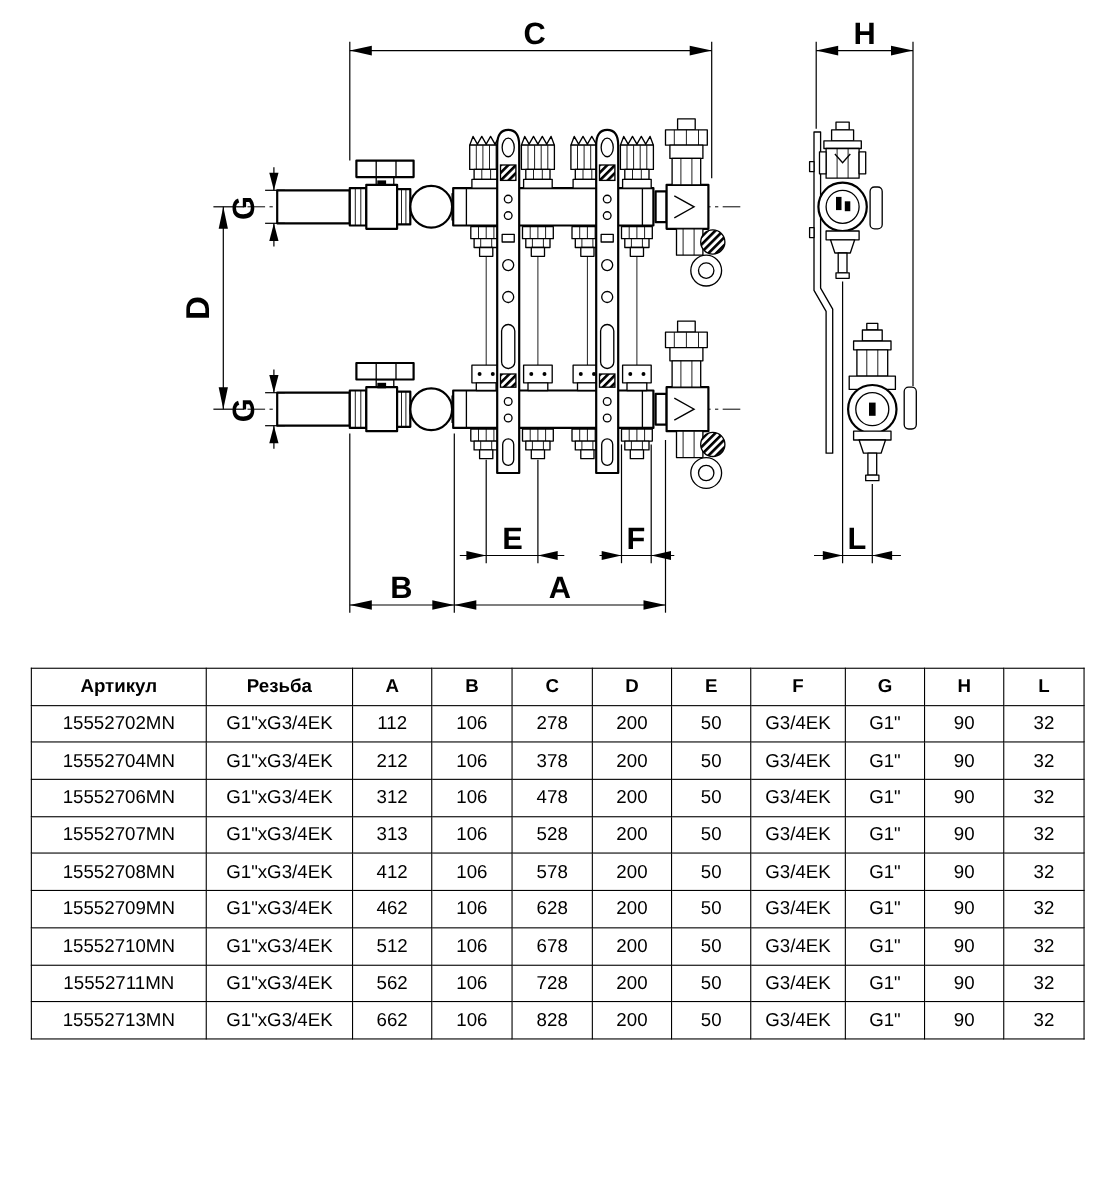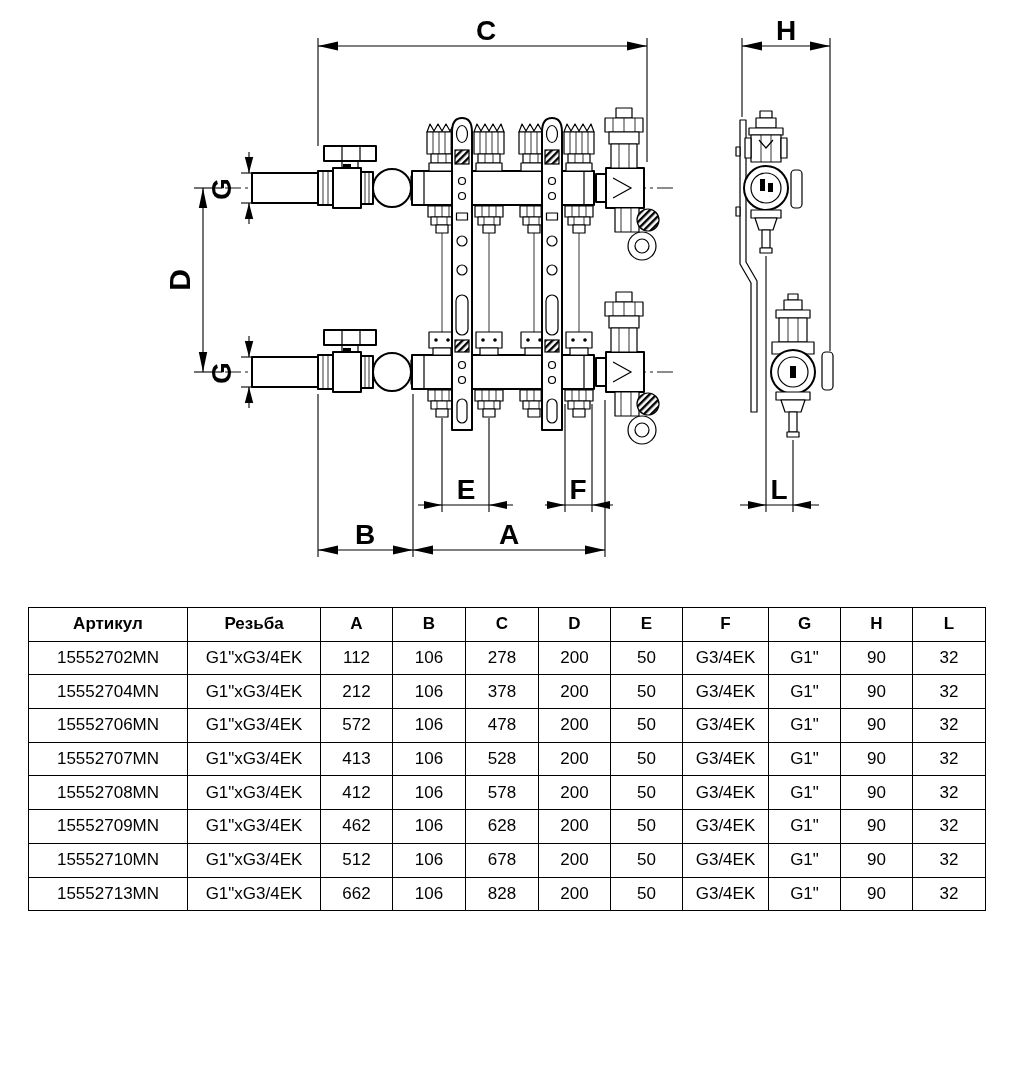--- a/index.html
+++ b/index.html
@@ -388,34 +388,34 @@
           <td>200</td>
           <td>50</td>
           <td>G3/4EK</td>
           <td>G1"</td>
           <td>90</td>
           <td>32</td>
         </tr>
         <tr>
           <td>15552706MN</td>
           <td>G1"xG3/4EK</td>
-          <td>572</td>
+          <td>312</td>
           <td>106</td>
           <td>478</td>
           <td>200</td>
           <td>50</td>
           <td>G3/4EK</td>
           <td>G1"</td>
           <td>90</td>
           <td>32</td>
         </tr>
         <tr>
           <td>15552707MN</td>
           <td>G1"xG3/4EK</td>
-          <td>413</td>
+          <td>313</td>
           <td>106</td>
           <td>528</td>
           <td>200</td>
           <td>50</td>
           <td>G3/4EK</td>
           <td>G1"</td>
           <td>90</td>
           <td>32</td>
         </tr>
         <tr>
@@ -443,20 +443,33 @@
           <td>G1"</td>
           <td>90</td>
           <td>32</td>
         </tr>
         <tr>
           <td>15552710MN</td>
           <td>G1"xG3/4EK</td>
           <td>512</td>
           <td>106</td>
           <td>678</td>
+          <td>200</td>
+          <td>50</td>
+          <td>G3/4EK</td>
+          <td>G1"</td>
+          <td>90</td>
+          <td>32</td>
+        </tr>
+        <tr>
+          <td>15552711MN</td>
+          <td>G1"xG3/4EK</td>
+          <td>562</td>
+          <td>106</td>
+          <td>728</td>
           <td>200</td>
           <td>50</td>
           <td>G3/4EK</td>
           <td>G1"</td>
           <td>90</td>
           <td>32</td>
         </tr>
         <tr>
           <td>15552713MN</td>
           <td>G1"xG3/4EK</td>

